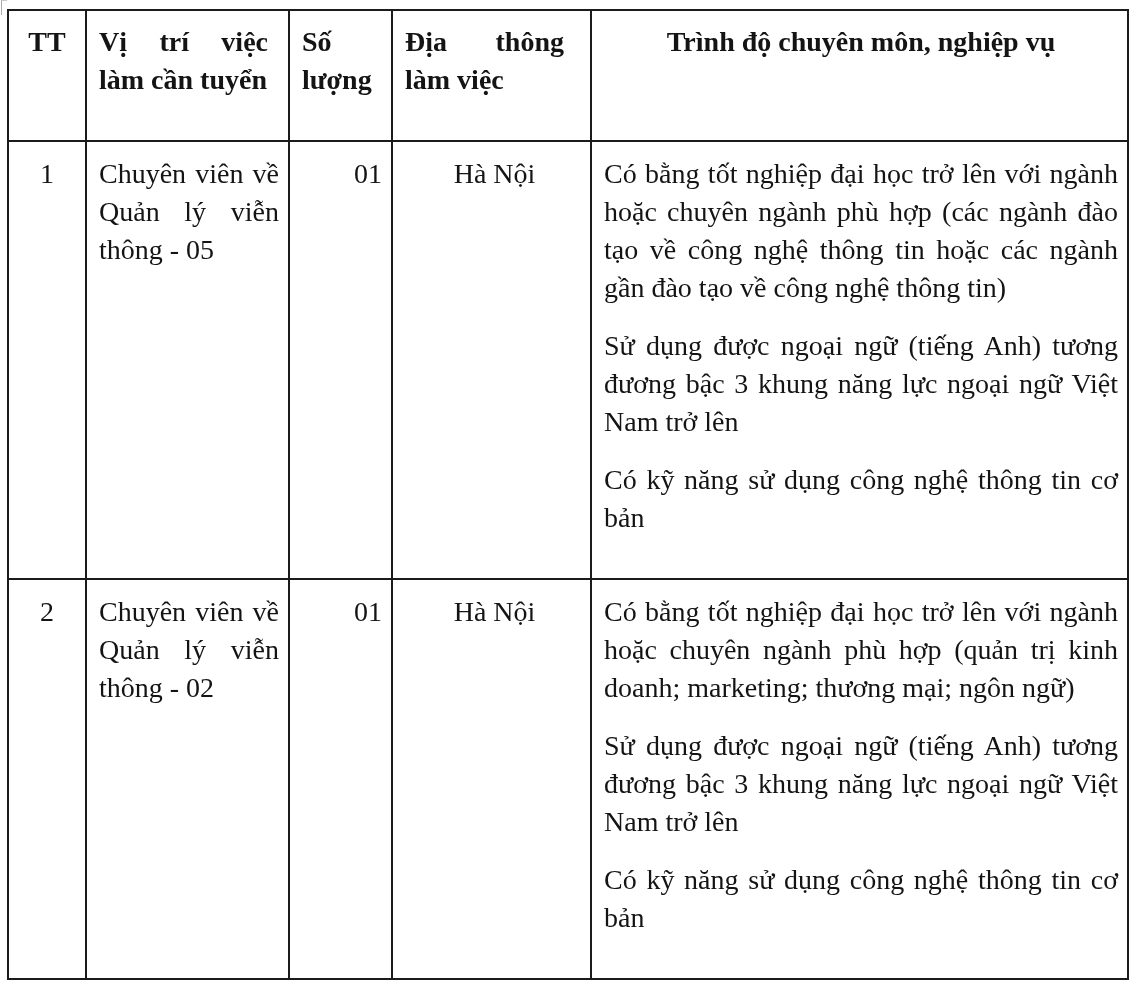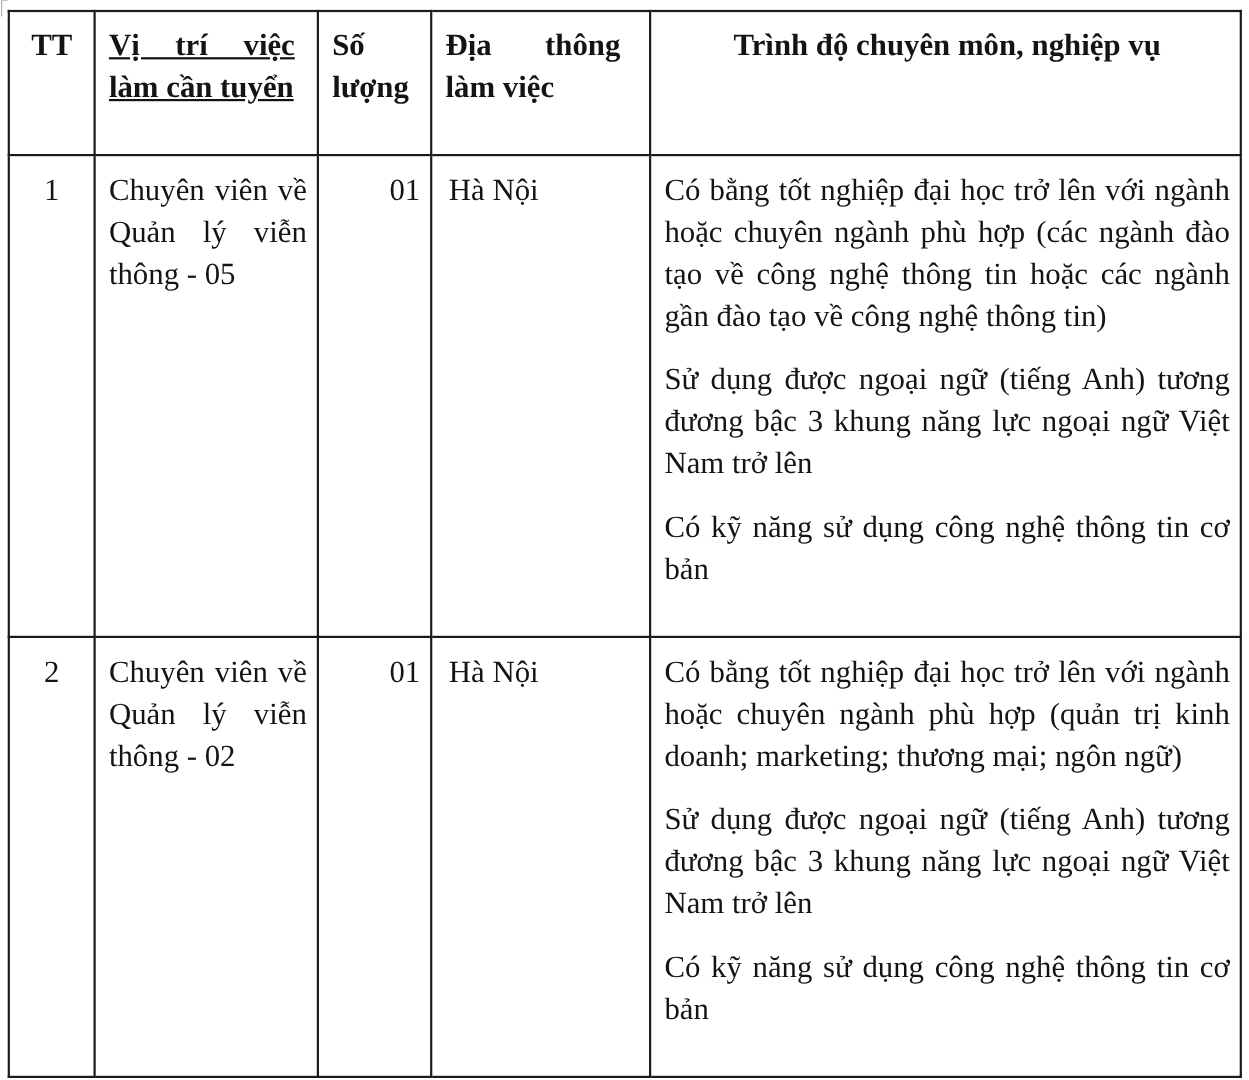--- a/index.html
+++ b/index.html
@@ -45,27 +45,27 @@
   }
   .doc-table th {
     font-weight: bold;
     padding-top: 12px;
   }
   tr.header-row    { height: 131px; }
   tr.body-row-1    { height: 438px; }
   tr.body-row-2    { height: 400px; }
 
   th.col-tt, td.col-tt { text-align: center; padding-left: 4px; padding-right: 4px; }
-  th.col-position { padding-right: 20px; text-decoration: underline; }
+  th.col-position { padding-right: 20px; }
   th.col-quantity { padding-right: 2px; text-align: left; }
   th.col-location { padding-right: 26px; }
   th.col-req      { text-align: center; }
 
   td.col-quantity { text-align: right; }
-  td.col-location { text-align: left; padding-left: 15px; }
+  td.col-location { text-align: center; padding-left: 15px; }
   td.col-req p {
     margin: 0;
     text-align: justify;
   }
   td.col-req p + p {
     margin-top: 20px;
   }
 </style>
 </head>
 <body>

